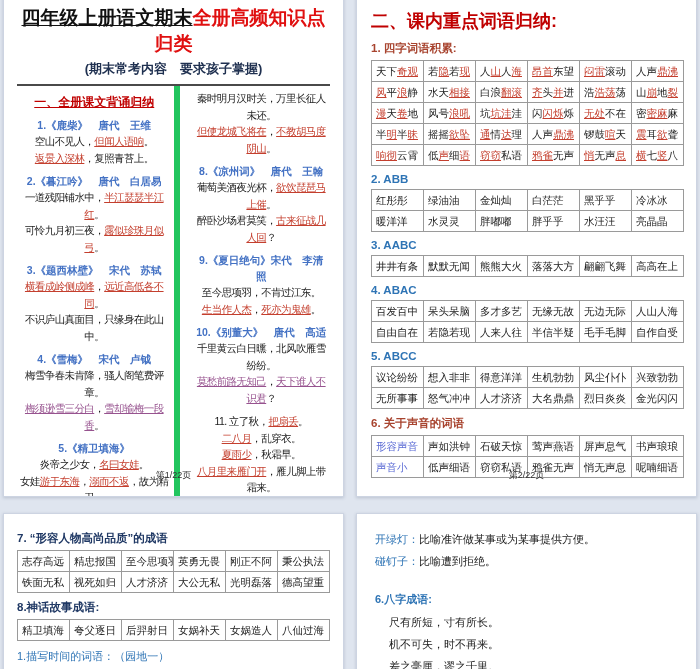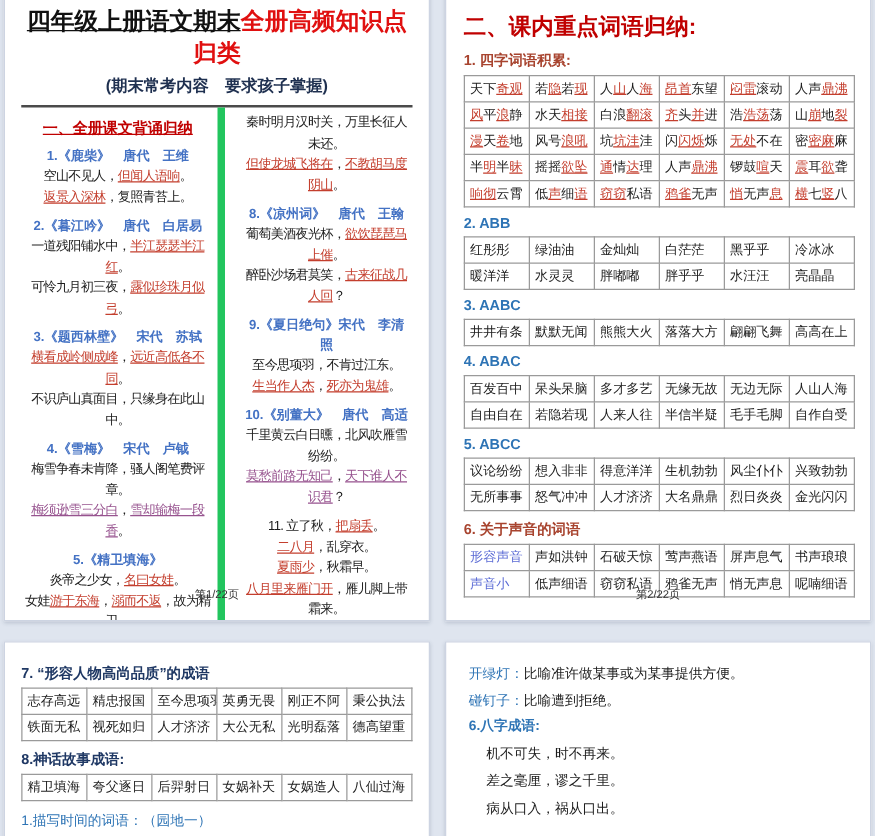--- a/index.html
+++ b/index.html
@@ -53,21 +53,21 @@
   }
   td .cell-blue{color:#5b6bd5;}
 
   
   .garden-head{color:#2e74b5;font-size:11px;font-weight:normal;margin:8px 0 2px 0;}
   .garden-body{font-size:11px;margin:4px 0 0 0;color:#1c1c1c;}
 
   
   .def-line{font-size:11px;line-height:22px;color:#1c1c1c;}
   .def-term{color:#2e74b5;}
-  .p4-heading{color:#2e74b5;font-size:11px;font-weight:bold;margin:1px 0 4px 0;}
+  .p4-heading{color:#2e74b5;font-size:11px;font-weight:bold;margin:20px 0 4px 0;}
   .p4-line{font-size:11px;line-height:22px;padding-left:14px;color:#1c1c1c;}
 </style>
 </head>
 <body>
 
 <div class="viewer">
 
   <div class="page" id="page1">
     <div class="doc-title">
       <span class="t-black">四年级上册语文期末</span><span class="t-red">全册高频知识点归类</span>
@@ -345,19 +345,20 @@
       </div>
   </div>
 
   <div class="page" id="page4">
     <div id="p4-defs">
         <div class="def-line"><span class="def-term">开绿灯：</span>比喻准许做某事或为某事提供方便。</div>
         <div class="def-line"><span class="def-term">碰钉子：</span>比喻遭到拒绝。</div>
       </div>
     <div class="p4-heading">6.八字成语:</div>
     <div id="p4-lines">
+        <div class="p4-line">尺有所短，寸有所长。</div>
         <div class="p4-line">机不可失，时不再来。</div>
         <div class="p4-line">差之毫厘，谬之千里。</div>
         <div class="p4-line">病从口入，祸从口出。</div>
       </div>
   </div>
 
 </div>
 
 </body></html>

